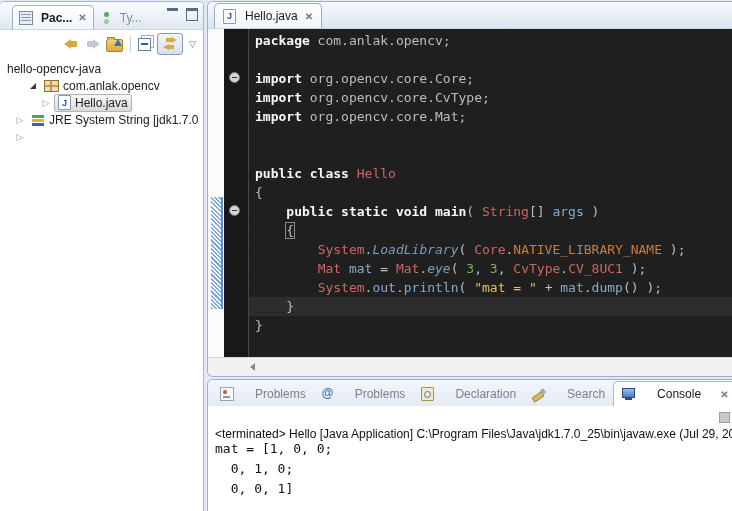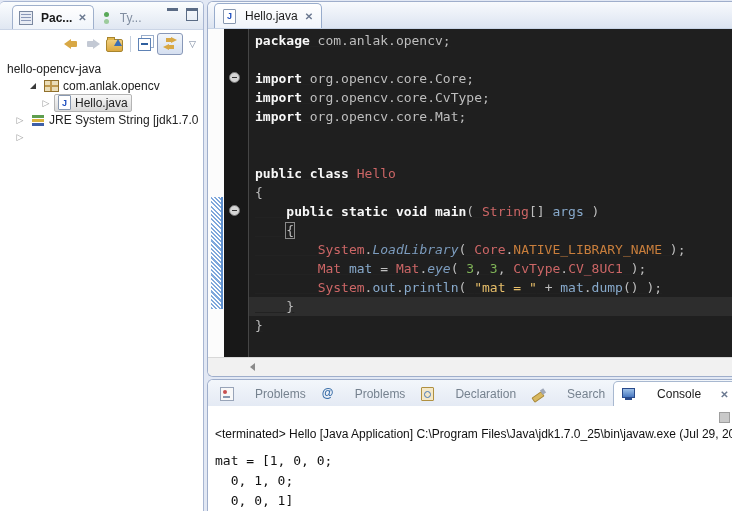--- a/index.html
+++ b/index.html
@@ -111,21 +111,21 @@
   
   .console-panel{position:absolute;left:207px;top:379px;width:525px;height:132px;background:#fff;
     border:1px solid #9FAECB;border-right:none;border-bottom:none;border-radius:6px 0 0 0;overflow:hidden;}
   .console-tabbar{height:26px;display:flex;align-items:flex-end;padding-left:4px;
     background:linear-gradient(#F3F7FB,#E4EAF4);white-space:nowrap;}
   .ctab{display:flex;align-items:center;gap:17px;height:24px;padding:0 8px;color:#76828F;flex:0 0 auto;}
   .ctab.active{background:#fff;border:1px solid #A8B8D0;border-bottom:none;border-radius:5px 5px 0 0;color:#1A1A1A;}
   .console-body{position:absolute;top:27px;left:0;right:0;bottom:0;background:#fff;}
   .console-stub{position:absolute;right:3px;top:5px;width:9px;height:9px;background:#C9C9C9;border:1px solid #9E9E9E;cursor:pointer;}
   .console-status{position:absolute;left:7px;top:20px;color:#111;white-space:nowrap;}
-  .console-output{position:absolute;left:7px;top:44px;font-family:"DejaVu Sans Mono","Liberation Mono",monospace;
+  .console-output{position:absolute;left:7px;top:32px;font-family:"DejaVu Sans Mono","Liberation Mono",monospace;
     font-size:13px;line-height:20px;color:#111;white-space:pre;}
   .ic-problems{width:12px;height:12px;background:#F8F8F8;border:1px solid #98A4B8;}
   .ic-problems::before{content:"";position:absolute;left:2px;top:2px;width:4px;height:4px;background:#C85050;border-radius:50%;}
   .ic-problems::after{content:"";position:absolute;left:2px;bottom:2px;width:7px;height:2px;background:#8898B0;}
   .ic-javadoc{width:12px;height:13px;}
   .ic-javadoc::before{content:"@";color:#3A6EA8;font-size:12px;font-weight:bold;position:absolute;left:0;top:-2px;}
   .ic-declaration{width:11px;height:12px;background:#F4E8C8;border:1px solid #B09040;border-radius:1px;}
   .ic-declaration::before{content:"";position:absolute;left:2px;top:3px;width:5px;height:5px;border:1px solid #4878B8;border-radius:50%;}
   .ic-search{width:14px;height:13px;}
   .ic-search::before{content:"";position:absolute;left:0;top:6px;width:10px;height:4px;background:#D8B860;border:1px solid #A8883A;transform:rotate(-35deg);border-radius:1px;}

